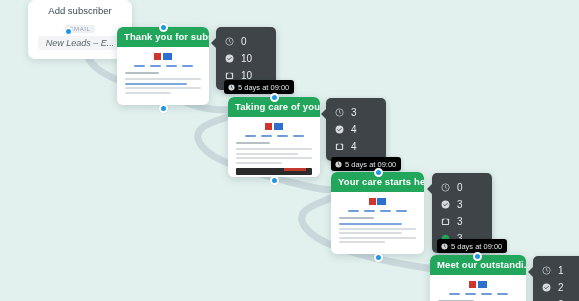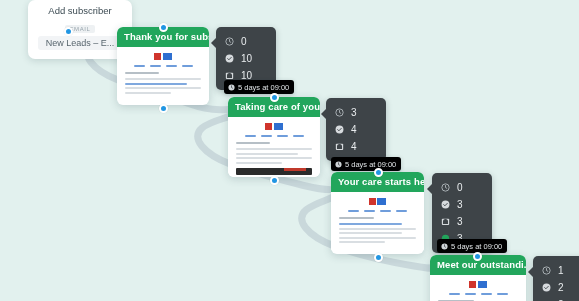--- a/index.html
+++ b/index.html
@@ -56,20 +56,21 @@
     margin: 2px 0 3px 0;
   }
   .trigger-value {
     font-size: 9px;
     color: #59666e;
     background: #f2f4f6;
     border-radius: 3px;
     padding: 2px 6px;
     white-space: nowrap;
     display: block;
+    font-style: italic;
   }
 
   
   .email-node {
     position: absolute;
   }
   .email-card {
     position: relative;
     background: #ffffff;
     border-radius: 6px;

